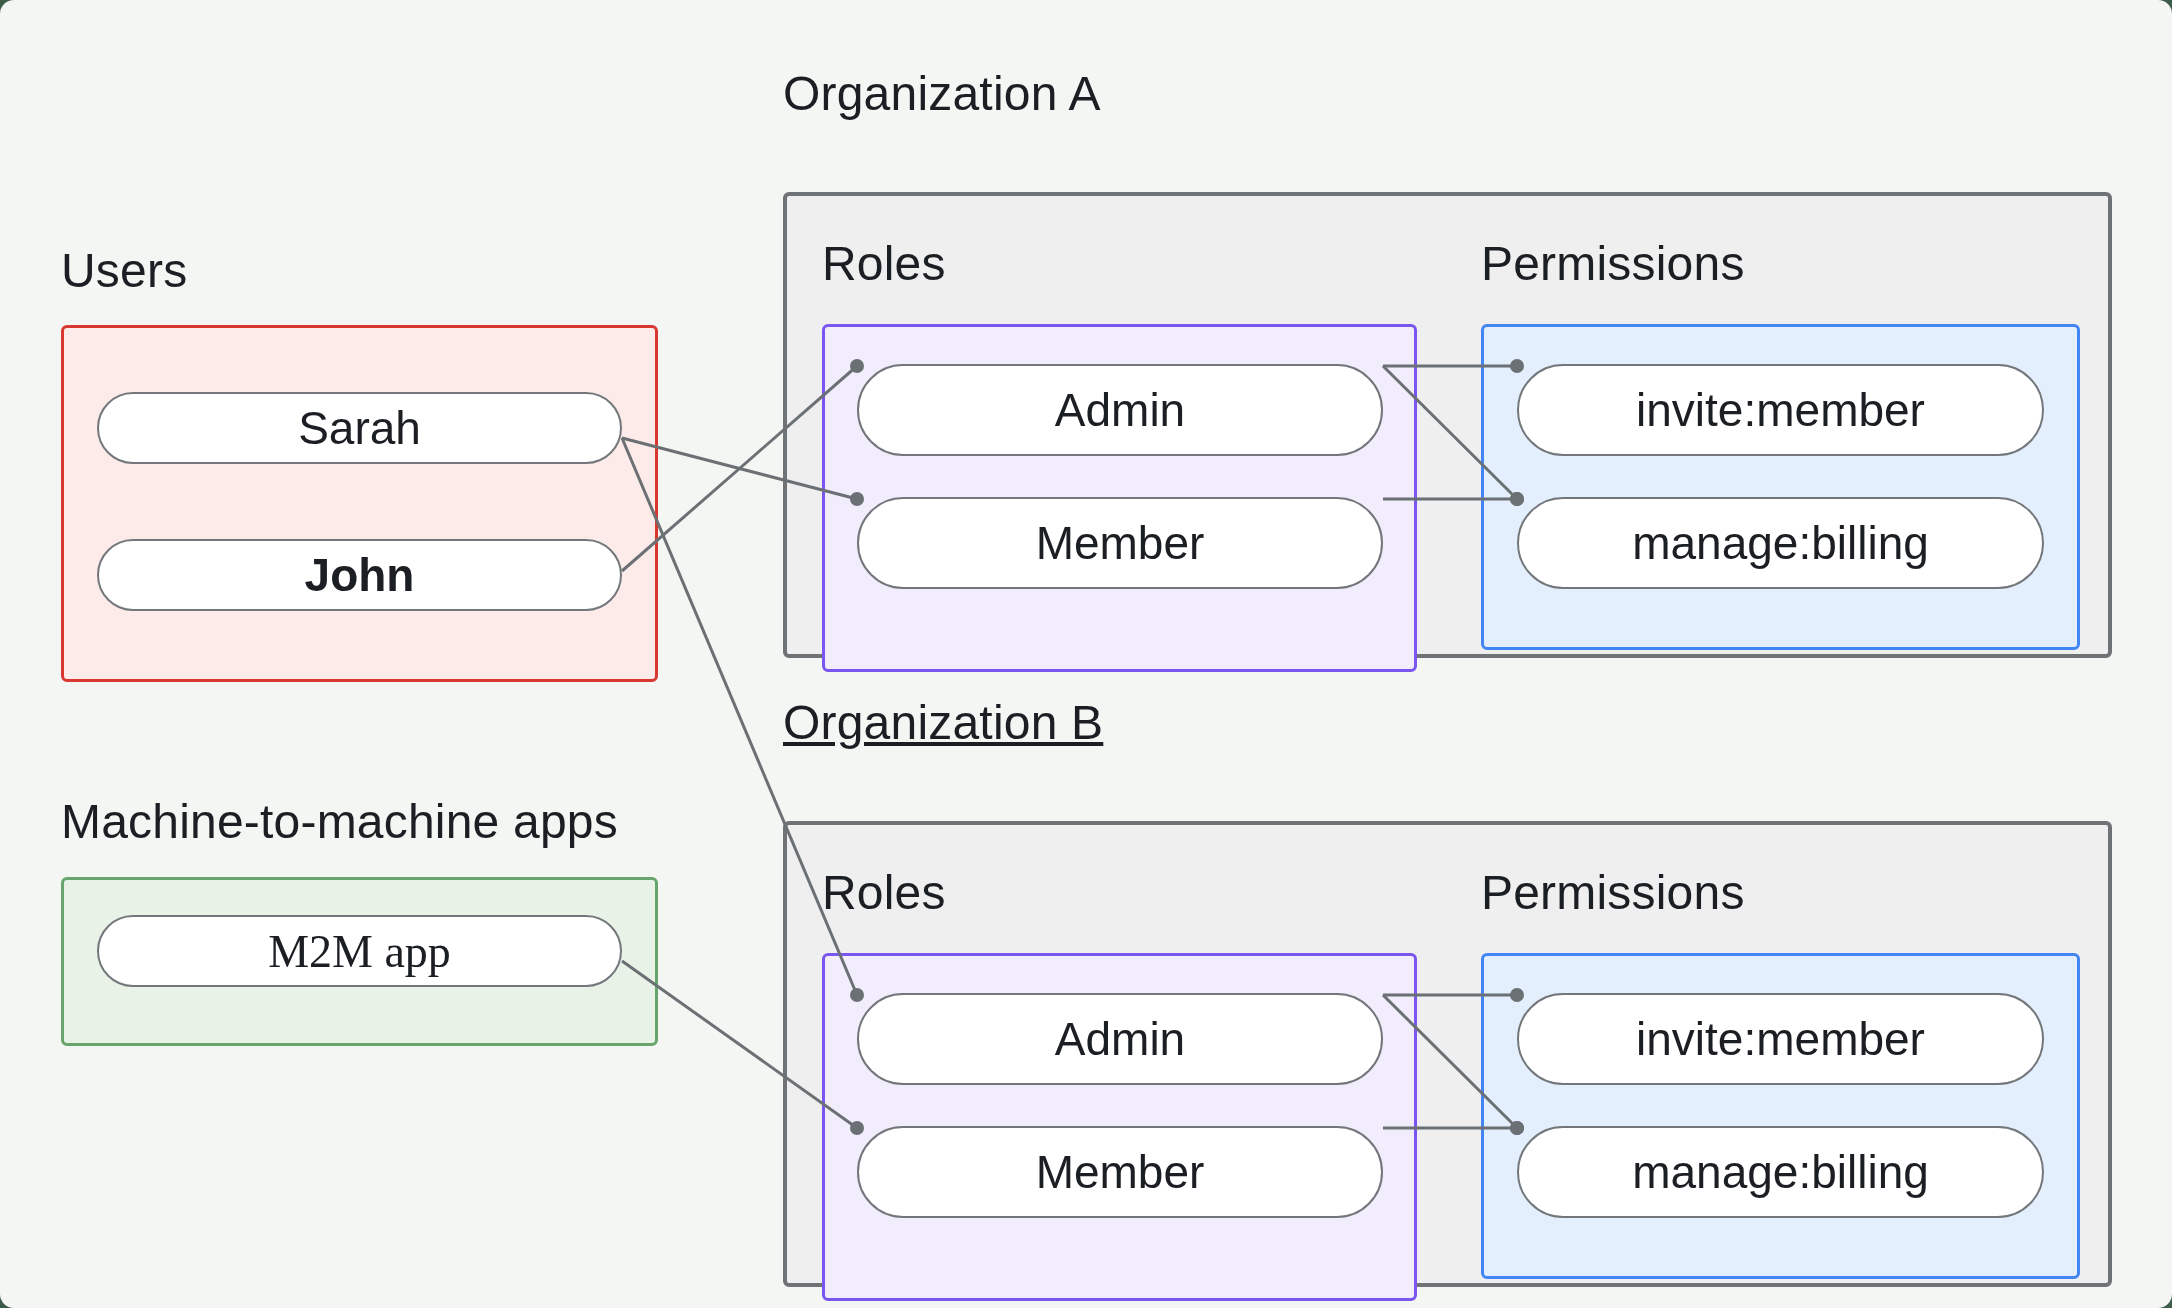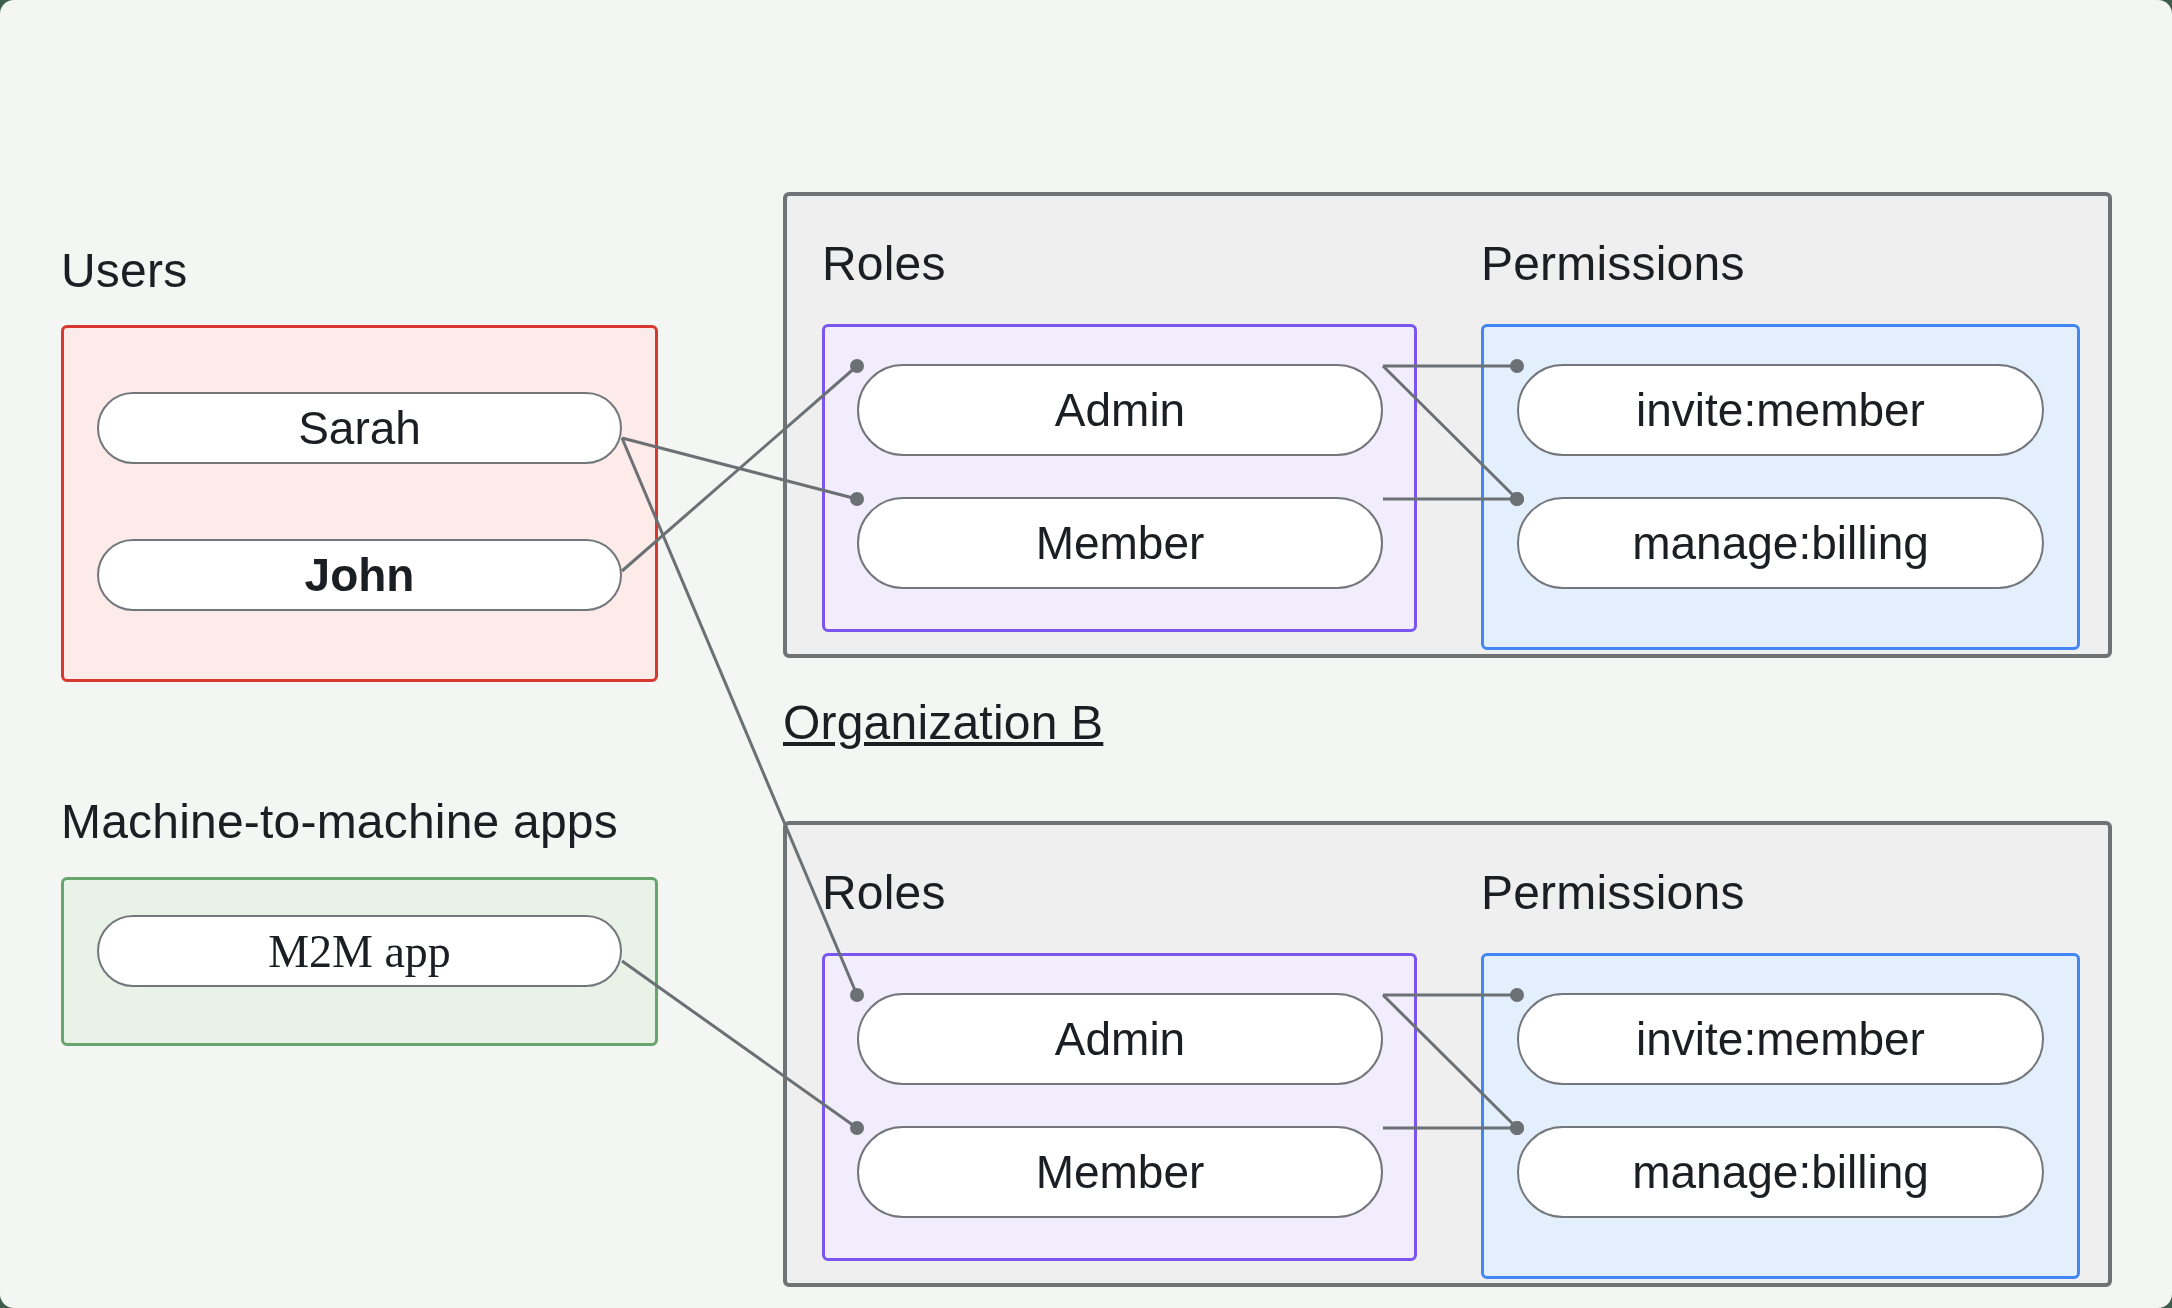--- a/index.html
+++ b/index.html
@@ -38,21 +38,21 @@
   .org-box {
     left: 783px; width: 1329px; height: 466px;
     background: var(--org-fill); border: 4px solid var(--org-border);
     border-radius: 6px;
     margin-top: 44px;
   }
   .org-a { top: 148px; }
   .org-b { top: 777px; }
 
   .roles-box {
-    left: 35px; top: 128px; width: 595px; height: 308px;
+    left: 35px; top: 128px; width: 595px; height: 348px;
     background: var(--roles-fill); border: 3px solid var(--roles-border);
     border-radius: 6px;
     padding-left: 28px;
   }
   .perm-box {
     left: 694px; top: 128px; width: 599px; height: 326px;
     background: var(--permissions-fill); border: 3px solid var(--permissions-border);
     border-radius: 6px;
   }
 
@@ -91,20 +91,21 @@
   </div>
 
   <div class="abs group-label" style="left:61px; top:794px;">Machine-to-machine apps</div>
 
   <div class="abs m2m-box">
     <div class="abs pill pill-size-a" style="left:33px; top:35px;font-family:Liberation Serif, serif;">
       <span>M2M app</span>
     </div>
   </div>
 
+  <div class="abs group-label" style="left:783px; top:66px;">Organization A</div>
 
   <div class="abs org-box org-a">
     <div class="abs section-label" style="left:35px; top:40px;">Roles</div>
     <div class="abs section-label" style="left:694px; top:40px;">Permissions</div>
 
     <div class="abs roles-box">
       <div class="abs pill pill-size-b" style="left:32px; top:37px;">
         <span>Admin</span>
       </div>
       <div class="abs pill pill-size-b" style="left:32px; top:170px;">

